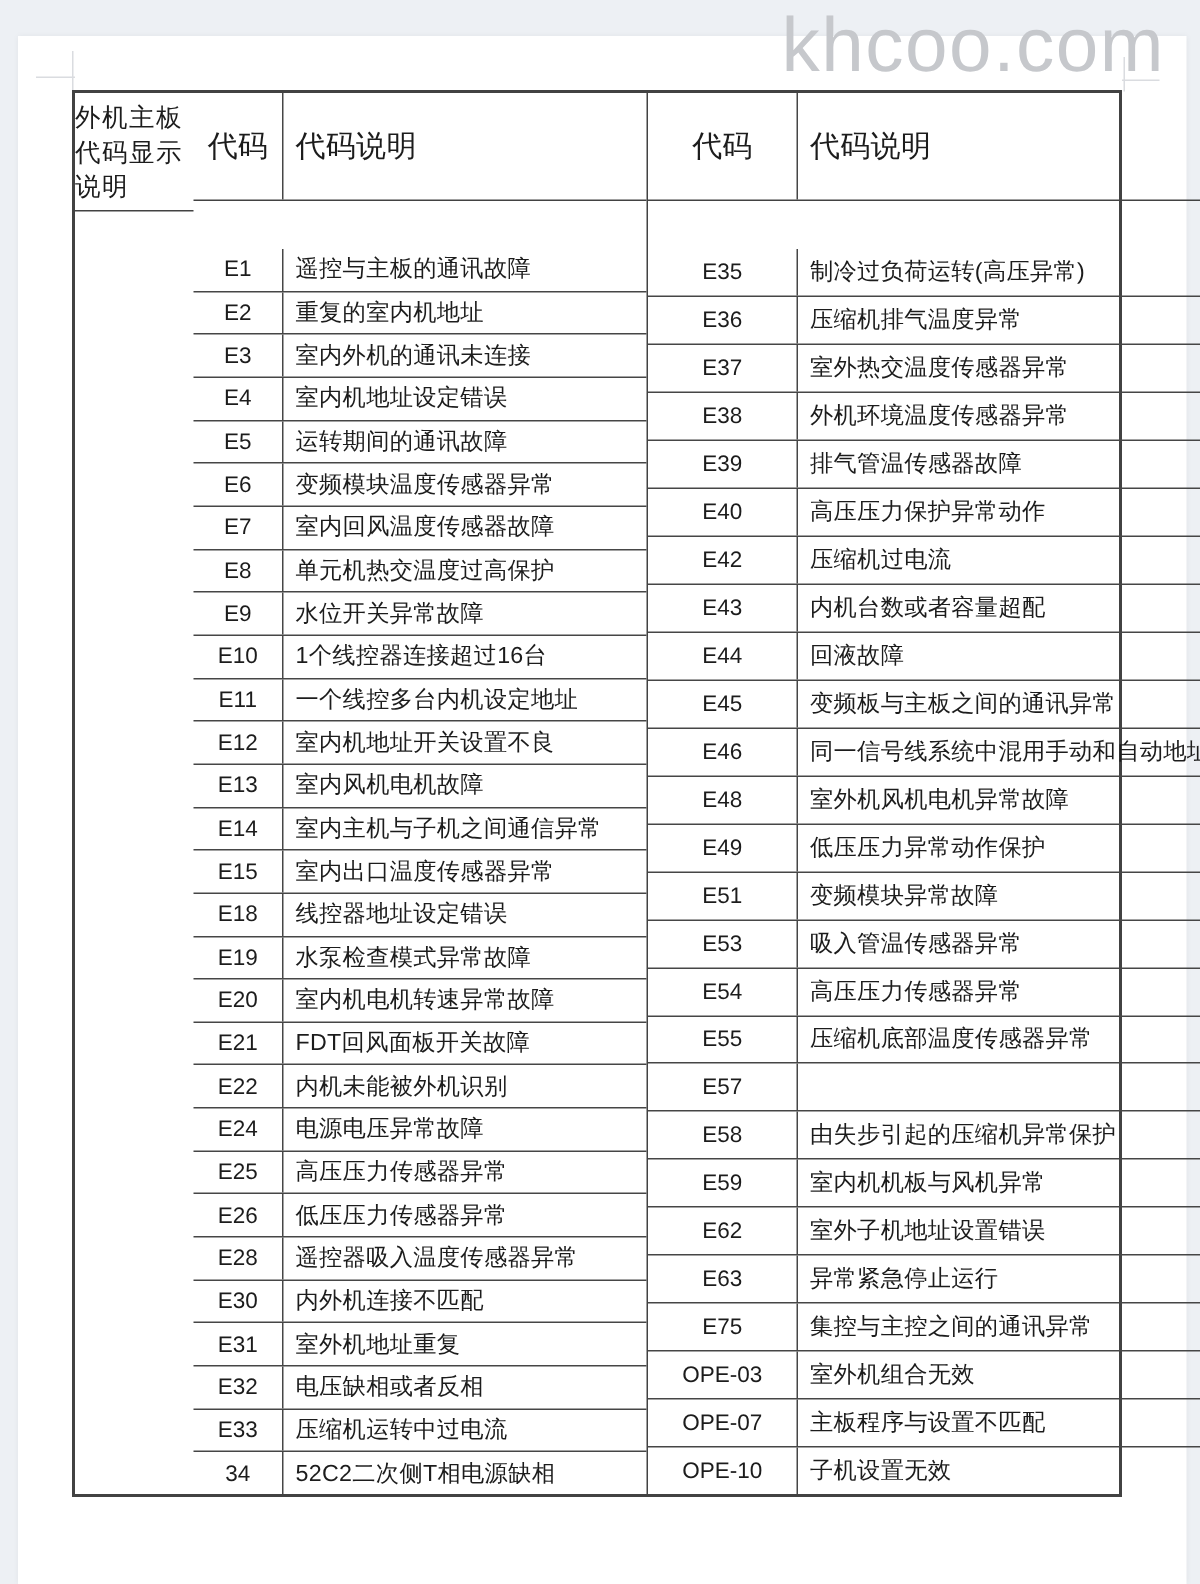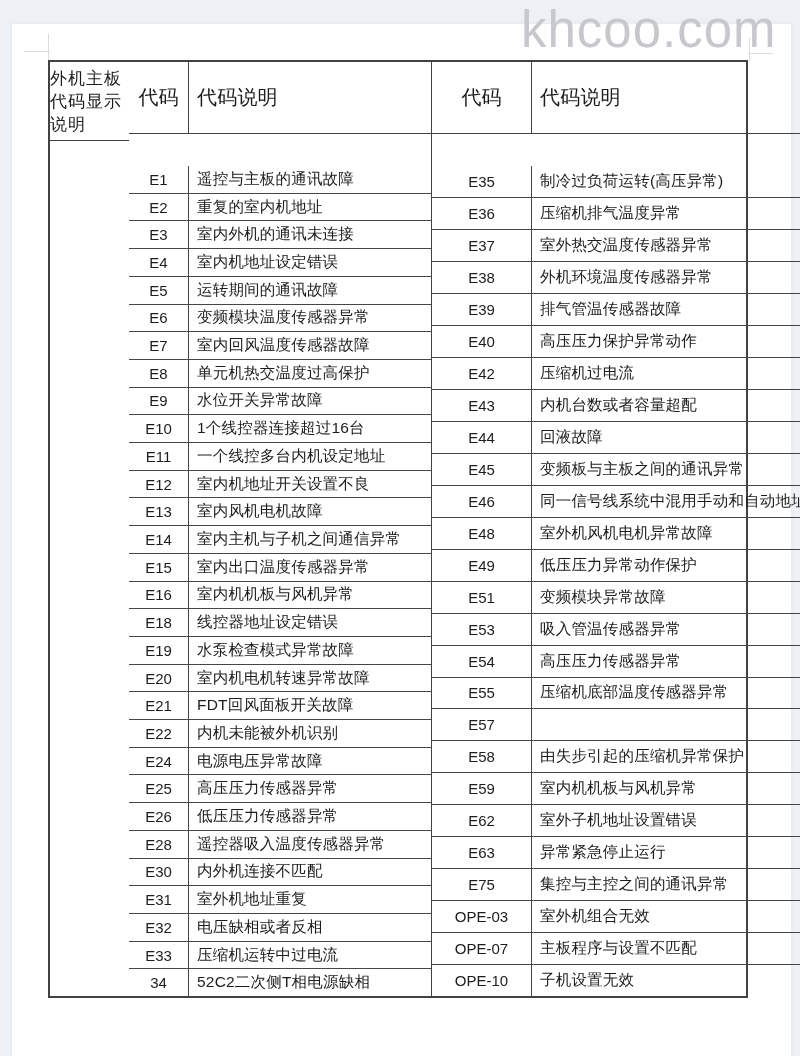--- a/index.html
+++ b/index.html
@@ -168,24 +168,20 @@
             </div>
             <div class="row">
               <div class="cell c-code">E14</div>
               <div class="cell c-desc">室内主机与子机之间通信异常</div>
             </div>
             <div class="row">
               <div class="cell c-code">E15</div>
               <div class="cell c-desc">室内出口温度传感器异常</div>
             </div>
             <div class="row">
-              <div class="cell c-code">E16</div>
-              <div class="cell c-desc">室内机机板与风机异常</div>
-            </div>
-            <div class="row">
               <div class="cell c-code">E18</div>
               <div class="cell c-desc">线控器地址设定错误</div>
             </div>
             <div class="row">
               <div class="cell c-code">E19</div>
               <div class="cell c-desc">水泵检查模式异常故障</div>
             </div>
             <div class="row">
               <div class="cell c-code">E20</div>
               <div class="cell c-desc">室内机电机转速异常故障</div>

